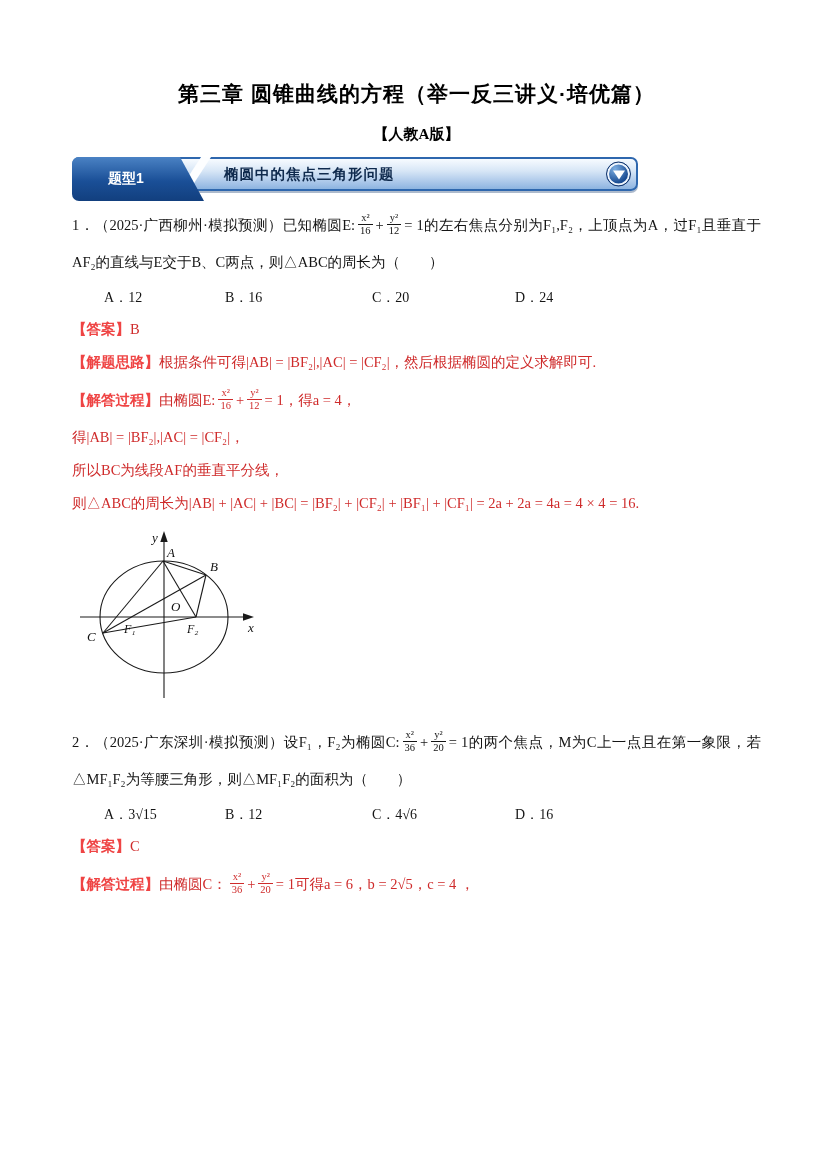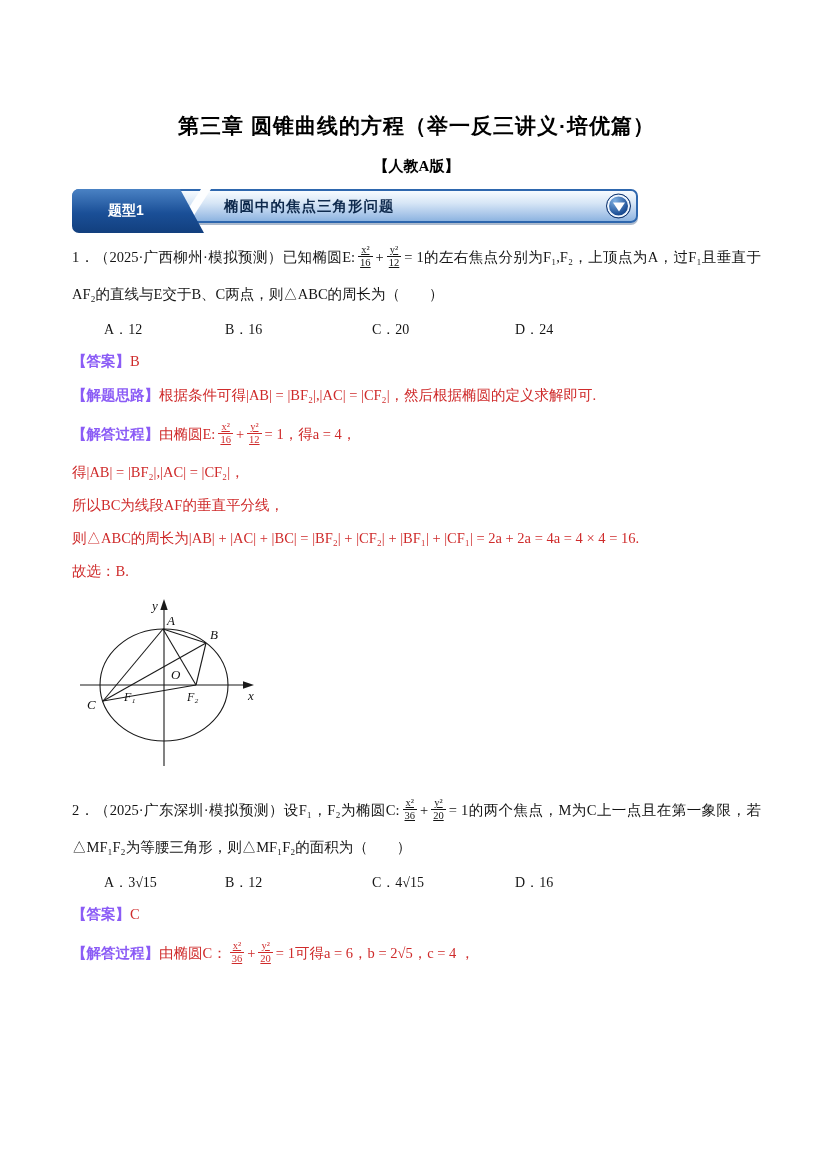--- a/index.html
+++ b/index.html
@@ -2,21 +2,21 @@
 <html><head>
 <meta charset="utf-8">
 <style>
   html,body{margin:0;padding:0;}
   body{
     width:827px;height:1169px;background:#ffffff;position:relative;overflow:hidden;
     font-family:"Liberation Serif",serif;color:#151515;
   }
   .content{padding:0 66px 0 72px;}
   .doc-title{
-    text-align:center;font-size:21px;font-weight:bold;margin:0;padding-top:112px;
+    text-align:center;font-size:21px;font-weight:bold;margin:0;padding-top:80px;
     font-family:"Liberation Sans",sans-serif;letter-spacing:1px;color:#000;
   }
   .edition{
     text-align:center;font-size:15px;font-weight:bold;margin:17px 0 0 0;color:#000;
     font-family:"Liberation Serif",serif;
   }
   
   .banner{
     position:relative;width:562px;height:30px;margin-top:13px;
     background:linear-gradient(180deg,#f7fbff 0%,#d7e6f6 40%,#a9c6e9 78%,#8db4e0 100%);
@@ -50,23 +50,23 @@
   .tri-down{width:0;height:0;border-left:6px solid transparent;border-right:6px solid transparent;
     border-top:9px solid #ffffff;margin-top:2px;}
   
   .stem{font-size:14.5px;line-height:37px;margin:16px 0 0 0;text-align:justify;}
   .options{display:flex;margin:4px 0 0 32px;font-size:14px;line-height:26px;}
   .opt-a{width:121px;}.opt-b{width:147px;}.opt-c{width:143px;}.opt-d{width:auto;}
   .line{font-size:14.5px;line-height:30px;margin:3px 0 0 0;}
   .proc{font-size:14.5px;line-height:42px;margin:2px 0 0 0;}
   .step{font-size:14.5px;line-height:33px;margin:0;}
   .red{color:#cf2b2b;}
-  .rlabel{color:#8b5cf6;font-weight:bold;font-family:Liberation Mono, monospace;}
+  .rlabel{color:#ef4444;font-weight:bold;}
   .frac{display:inline-block;text-align:center;vertical-align:middle;font-size:10.5px;
-    line-height:1.15;margin:0 3px;position:relative;top:-2px;text-decoration:underline;}
+    line-height:1.15;margin:0 3px;position:relative;top:-2px;}
   .frac .num{display:block;padding:0 2px;border-bottom:1px solid currentColor;}
   .frac .den{display:block;padding:0 2px;}
   .figure-wrap{margin:8px 0 2px 4px;}
   svg text{font-family:"Liberation Serif",serif;font-style:italic;font-size:13px;fill:#111;}
   svg .sub{font-size:12px;}
 </style>
 </head>
 <body>
 
 <div class="content">
@@ -104,21 +104,20 @@
     <span class="rlabel">【解题思路】</span><span class="red">根据条件可得|AB| = |BF₂|,|AC| = |CF₂|，然后根据椭圆的定义求解即可.</span>
   </p>
 
   <p class="proc">
     <span class="rlabel">【解答过程】</span><span class="red"><span>由椭圆E:</span><span class="frac"><span class="num">x²</span><span class="den">16</span></span><span>+</span><span class="frac"><span class="num">y²</span><span class="den">12</span></span><span>= 1，得a = 4，</span></span>
   </p>
 
   <p class="step red">得|AB| = |BF₂|,|AC| = |CF₂|，</p>
   <p class="step red">所以BC为线段AF的垂直平分线，</p>
   <p class="step red">则△ABC的周长为|AB| + |AC| + |BC| = |BF₂| + |CF₂| + |BF₁| + |CF₁| = 2a + 2a = 4a = 4 × 4 = 16.</p>
-  <p class="step red">故选：B.</p>
 
   <div class="figure-wrap">
     <svg width="212" height="176" viewBox="0 0 212 176">
       <g stroke="#1a1a1a" stroke-width="1.1" fill="none">
         <ellipse cx="88" cy="89" rx="64" ry="56"></ellipse>
         <line x1="4" y1="89" x2="172" y2="89"></line>
         <line x1="88" y1="170" x2="88" y2="8"></line>
         <line x1="87" y1="33" x2="27" y2="105"></line>
         <line x1="87" y1="33" x2="130" y2="47"></line>
         <line x1="87" y1="33" x2="120" y2="89"></line>
@@ -141,21 +140,21 @@
     </svg>
   </div>
 
   <p class="stem">
     <span>2．（2025·广东深圳·模拟预测）设F₁，F₂为椭圆C:</span><span class="frac"><span class="num">x²</span><span class="den">36</span></span><span>+</span><span class="frac"><span class="num">y²</span><span class="den">20</span></span><span>= 1</span><span>的两个焦点，M为C上一点且在第一象限，若△MF₁F₂为等腰三角形，则△MF₁F₂的面积为（　　）</span>
   </p>
 
   <div class="options">
     <span class="opt-a"><span>A．</span><span>3√15</span></span>
     <span class="opt-b"><span>B．</span><span>12</span></span>
-    <span class="opt-c"><span>C．</span><span>4√15</span></span>
+    <span class="opt-c"><span>C．</span><span>4√6</span></span>
     <span class="opt-d"><span>D．</span><span>16</span></span>
   </div>
 
   <p class="line">
     <span class="rlabel">【答案】</span><span class="red">C</span>
   </p>
 
 
   <p class="proc">
     <span class="rlabel">【解答过程】</span><span class="red"><span>由椭圆C：</span><span class="frac"><span class="num">x²</span><span class="den">36</span></span><span>+</span><span class="frac"><span class="num">y²</span><span class="den">20</span></span><span>= 1可得a = 6，b = 2√5，c = 4 ，</span></span>

